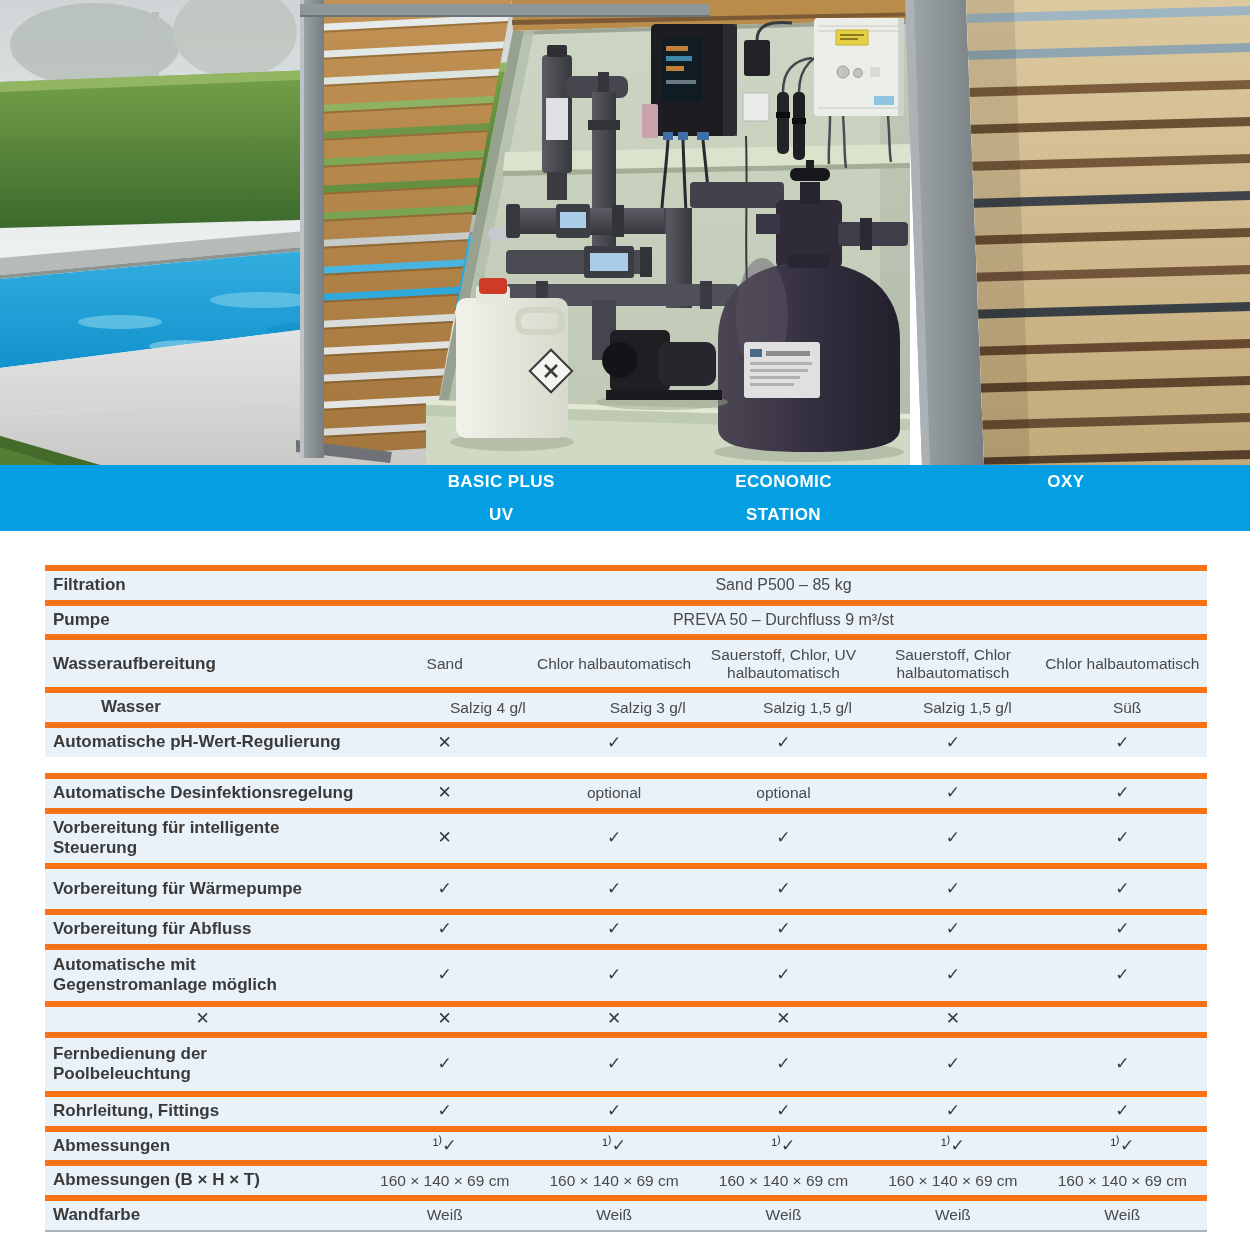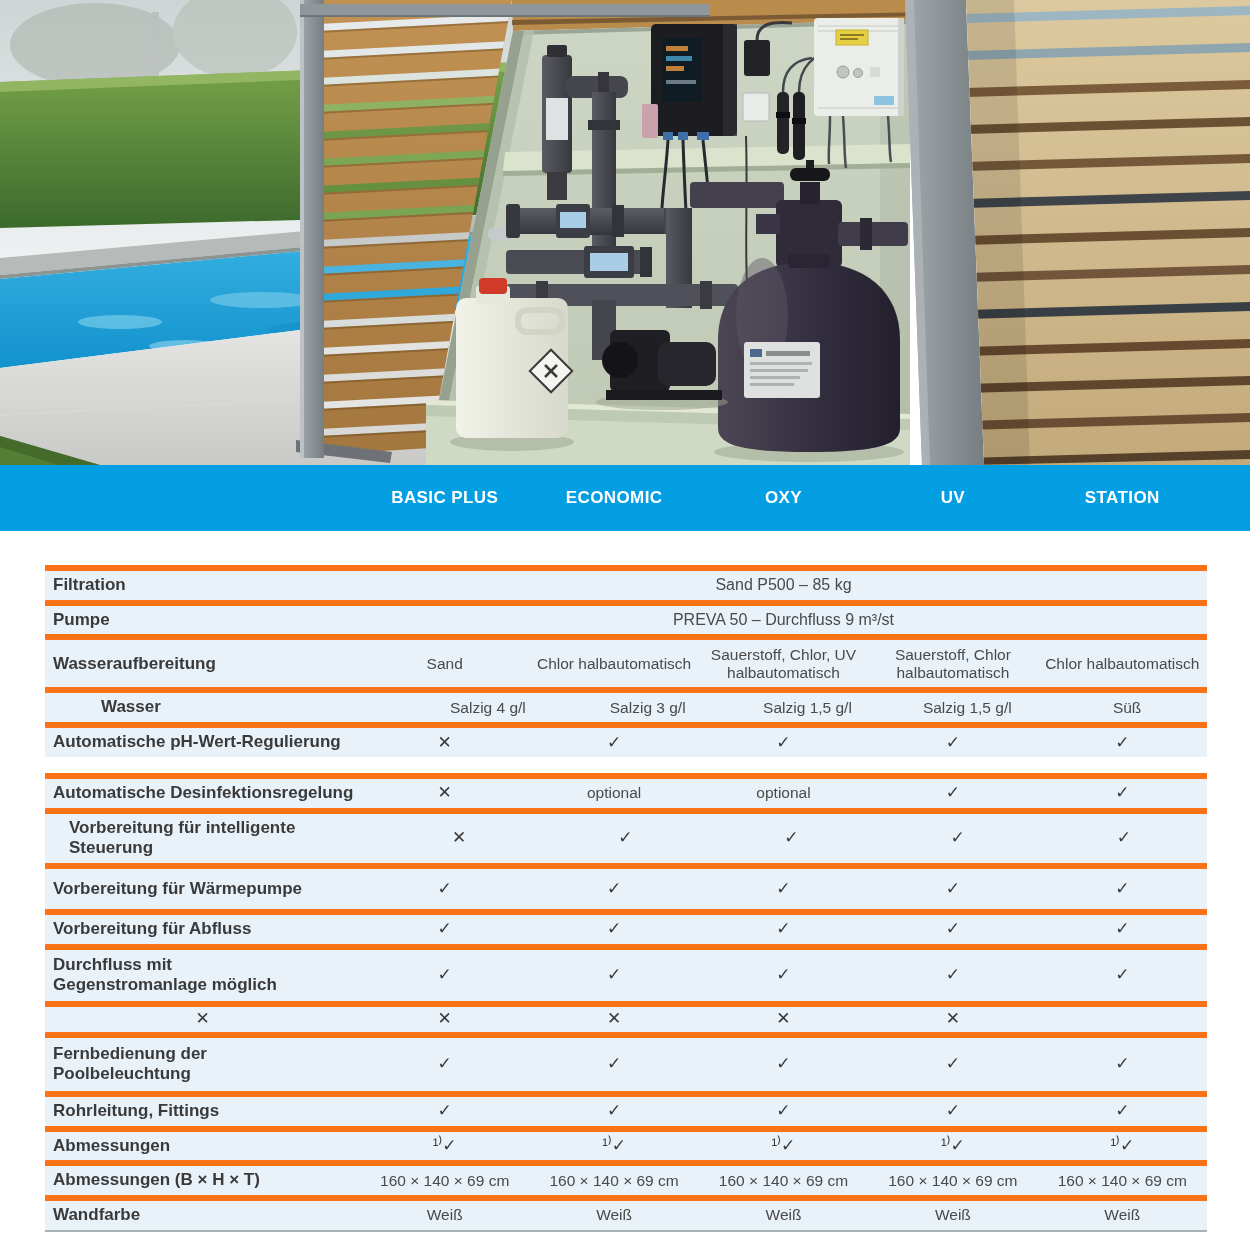--- a/index.html
+++ b/index.html
@@ -1,20 +1,20 @@
 <!DOCTYPE html>
 <html><head>
 <meta charset="utf-8">
 <style>
   html,body{margin:0;padding:0;background:#ffffff;}
   body{width:1250px;height:1250px;font-family:"Liberation Sans",sans-serif;overflow:hidden;}
   .photo{width:1250px;height:465px;line-height:0;}
   .band{width:1250px;height:66px;background:#049fe3;position:relative;}
   .band-cols{position:absolute;left:360px;top:0;width:847px;height:100%;
-    display:grid;grid-template-columns:repeat(5,1fr);align-items:center;}
+    display:grid;grid-template-columns:repeat(3,1fr);align-items:center;}
   .band-col{text-align:center;color:#ffffff;font-weight:bold;font-size:17px;letter-spacing:.4px;}
   .spec-table{margin:34px 43px 0 45px;border-bottom:2px solid #a9b3b3;}
   .t-row{display:grid;grid-template-columns:315px repeat(5,1fr);align-items:center;
     background:#e9f2f9;border-top:6px solid #f97316;box-sizing:border-box;}
   .t-label{font-weight:bold;color:#3a3a3a;font-size:17px;line-height:1.22;
     padding:4px 4px 4px 8px;white-space:pre-line;}
   .t-cell,.t-span{text-align:center;color:#4a4a4a;font-size:15.5px;line-height:1.18;padding:2px 6px;}
   .t-span{grid-column:2/7;font-size:16px;}
   .t-cell.sym{font-size:17px;color:#3c3c3c;}
 </style>
@@ -354,21 +354,21 @@
         <div class="t-cell sym">✓</div>
       </div>
       <div class="t-row" style="min-height: 32px; margin-top: 16px;">
         <div class="t-label">Automatische Desinfektionsregelung</div>
         <div class="t-cell sym">✕</div>
         <div class="t-cell">optional</div>
         <div class="t-cell">optional</div>
         <div class="t-cell sym">✓</div>
         <div class="t-cell sym">✓</div>
       </div>
-      <div class="t-row" style="min-height: 53px; padding-left: 16px;">
+      <div class="t-row" style="min-height: 53px;">
         <div class="t-label">Vorbereitung für intelligente
 Steuerung</div>
         <div class="t-cell sym">✕</div>
         <div class="t-cell sym">✓</div>
         <div class="t-cell sym">✓</div>
         <div class="t-cell sym">✓</div>
         <div class="t-cell sym">✓</div>
       </div>
       <div class="t-row" style="min-height: 46px;">
         <div class="t-label">Vorbereitung für Wärmepumpe</div>
@@ -380,21 +380,21 @@
       </div>
       <div class="t-row" style="min-height: 33px;">
         <div class="t-label">Vorbereitung für Abfluss</div>
         <div class="t-cell sym">✓</div>
         <div class="t-cell sym">✓</div>
         <div class="t-cell sym">✓</div>
         <div class="t-cell sym">✓</div>
         <div class="t-cell sym">✓</div>
       </div>
       <div class="t-row" style="min-height: 57px;">
-        <div class="t-label">Durchfluss mit
+        <div class="t-label">Automatische mit
 Gegenstromanlage möglich</div>
         <div class="t-cell sym">✓</div>
         <div class="t-cell sym">✓</div>
         <div class="t-cell sym">✓</div>
         <div class="t-cell sym">✓</div>
         <div class="t-cell sym">✓</div>
       </div>
       <div class="t-row" style="min-height: 31px;">
         <div class="t-cell sym">✕</div>
         <div class="t-cell sym">✕</div>

